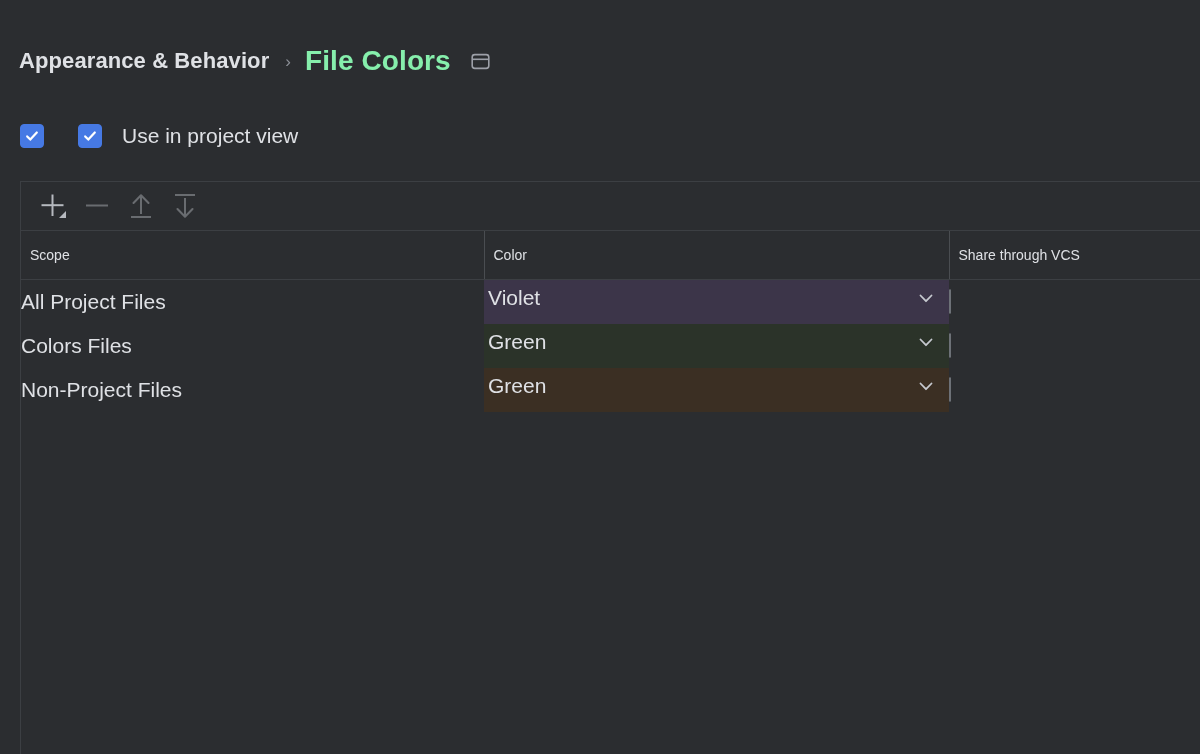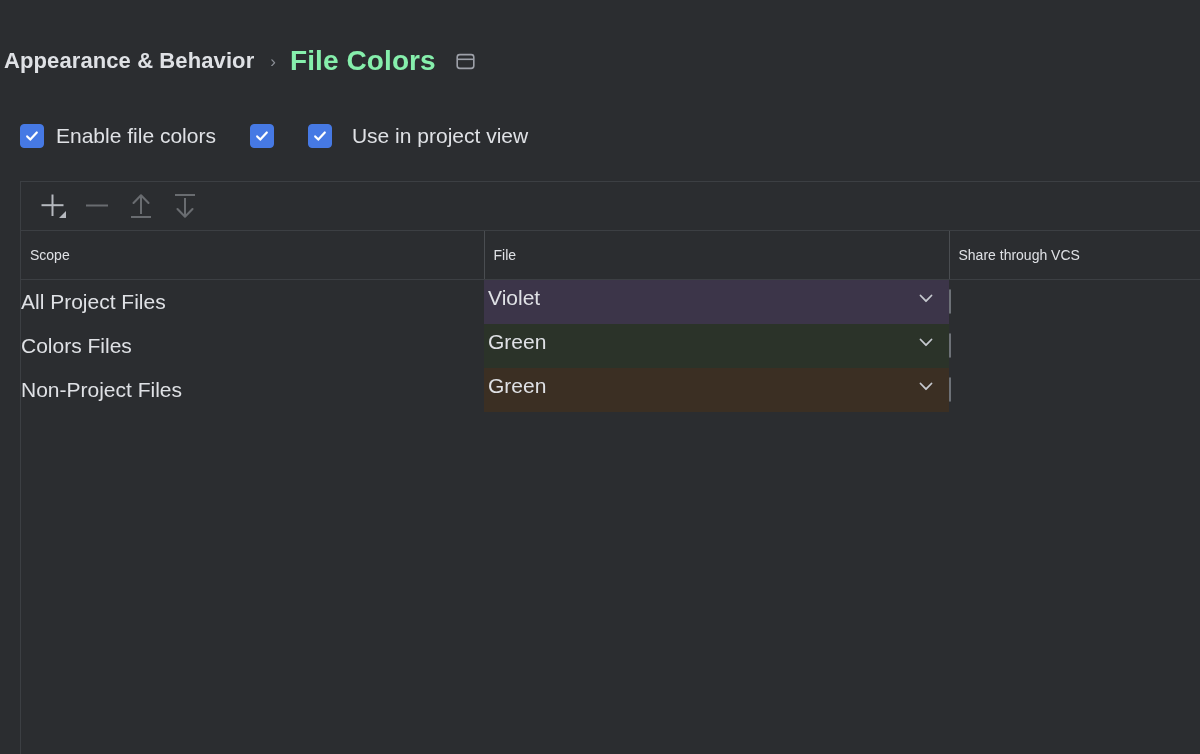--- a/index.html
+++ b/index.html
@@ -12,21 +12,21 @@
     height: 754px;
     overflow: hidden;
     font-family: "Liberation Sans", sans-serif;
     color: #dfe1e5;
     -webkit-font-smoothing: antialiased;
   }
 
   
   .breadcrumb {
     position: absolute;
-    left: 4px;
+    left: 19px;
     top: 44px;
     display: flex;
     align-items: center;
     height: 34px;
   }
   .crumb-root {
     font-size: 22px;
     font-weight: bold;
     color: #dfe1e5;
     letter-spacing: 0.1px;
@@ -193,28 +193,20 @@
   <span class="crumb-icon">
     <svg width="19" height="17" viewBox="0 0 19 17">
       <rect x="1.2" y="1.6" width="16.6" height="13.8" rx="2.6" ry="2.6" fill="none" stroke="#9da0a8" stroke-width="1.6"></rect>
       <line x1="1.9" y1="6.3" x2="17.1" y2="6.3" stroke="#9da0a8" stroke-width="1.6"></line>
     </svg>
   </span>
 </div>
 
 <div class="options-row">
 
-  <label class="opt">
-    <span class="cb checked">
-      <svg width="16" height="16" viewBox="0 0 16 16">
-        <polyline points="3.2,8.4 6.3,11.6 12.8,4.5" fill="none" stroke="#ffffff" stroke-width="2.2" stroke-linecap="round" stroke-linejoin="round"></polyline>
-      </svg>
-    </span>
-    <span class="opt-label">Enable file colors</span>
-  </label>
 
   <label class="opt">
     <span class="cb checked">
       <svg width="16" height="16" viewBox="0 0 16 16">
         <polyline points="3.2,8.4 6.3,11.6 12.8,4.5" fill="none" stroke="#ffffff" stroke-width="2.2" stroke-linecap="round" stroke-linejoin="round"></polyline>
       </svg>
     </span>
   </label>
 
   <label class="opt">
@@ -269,21 +261,21 @@
       <col style="width:463px">
       <col style="width:465px">
       <col style="width:253px">
     </colgroup>
     <thead>
       <tr class="hdr-row">
         <th>
           <div class="hcell">Scope</div>
         </th>
         <th class="divided">
-          <div class="hcell">File</div>
+          <div class="hcell">Color</div>
         </th>
         <th class="divided">
           <div class="hcell">Share through VCS</div>
         </th>
       </tr>
     </thead>
     <tbody>
 
       <tr class="body-row">
         <td class="scope-cell">All Project Files</td>

